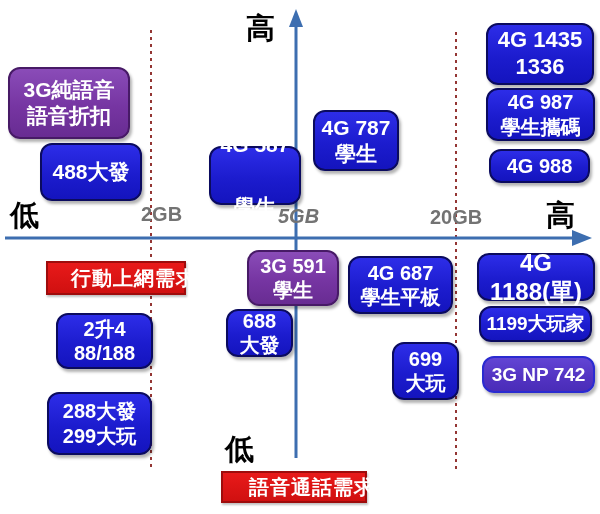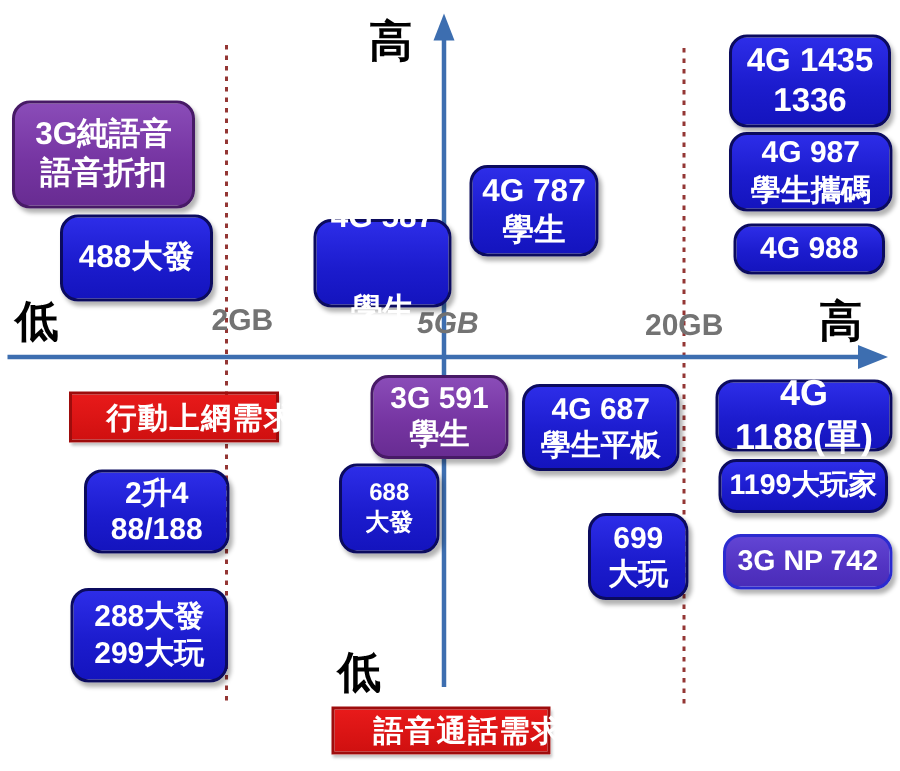--- a/index.html
+++ b/index.html
@@ -155,21 +155,21 @@
 
   <div class="node blue" style="left:479px; top:306px; width:113px; height:36px; font-size:19px;">
     <span>1199大玩家</span>
   </div>
 
   <div class="node blue" style="left:56px; top:313px; width:97px; height:56px; font-size:20px;">
     <span>2升4</span>
     <span>88/188</span>
   </div>
 
-  <div class="node blue" style="left:226px; top:309px; width:67px; height:60px; font-size:16px;">
+  <div class="node blue" style="left:226px; top:309px; width:67px; height:48px; font-size:20px;">
     <span>688</span>
     <span>大發</span>
   </div>
 
   <div class="node blue" style="left:47px; top:392px; width:105px; height:63px; font-size:20px;">
     <span>288大發</span>
     <span>299大玩</span>
   </div>
 
   <div class="node blue" style="left:392px; top:342px; width:67px; height:58px; font-size:20px;">

